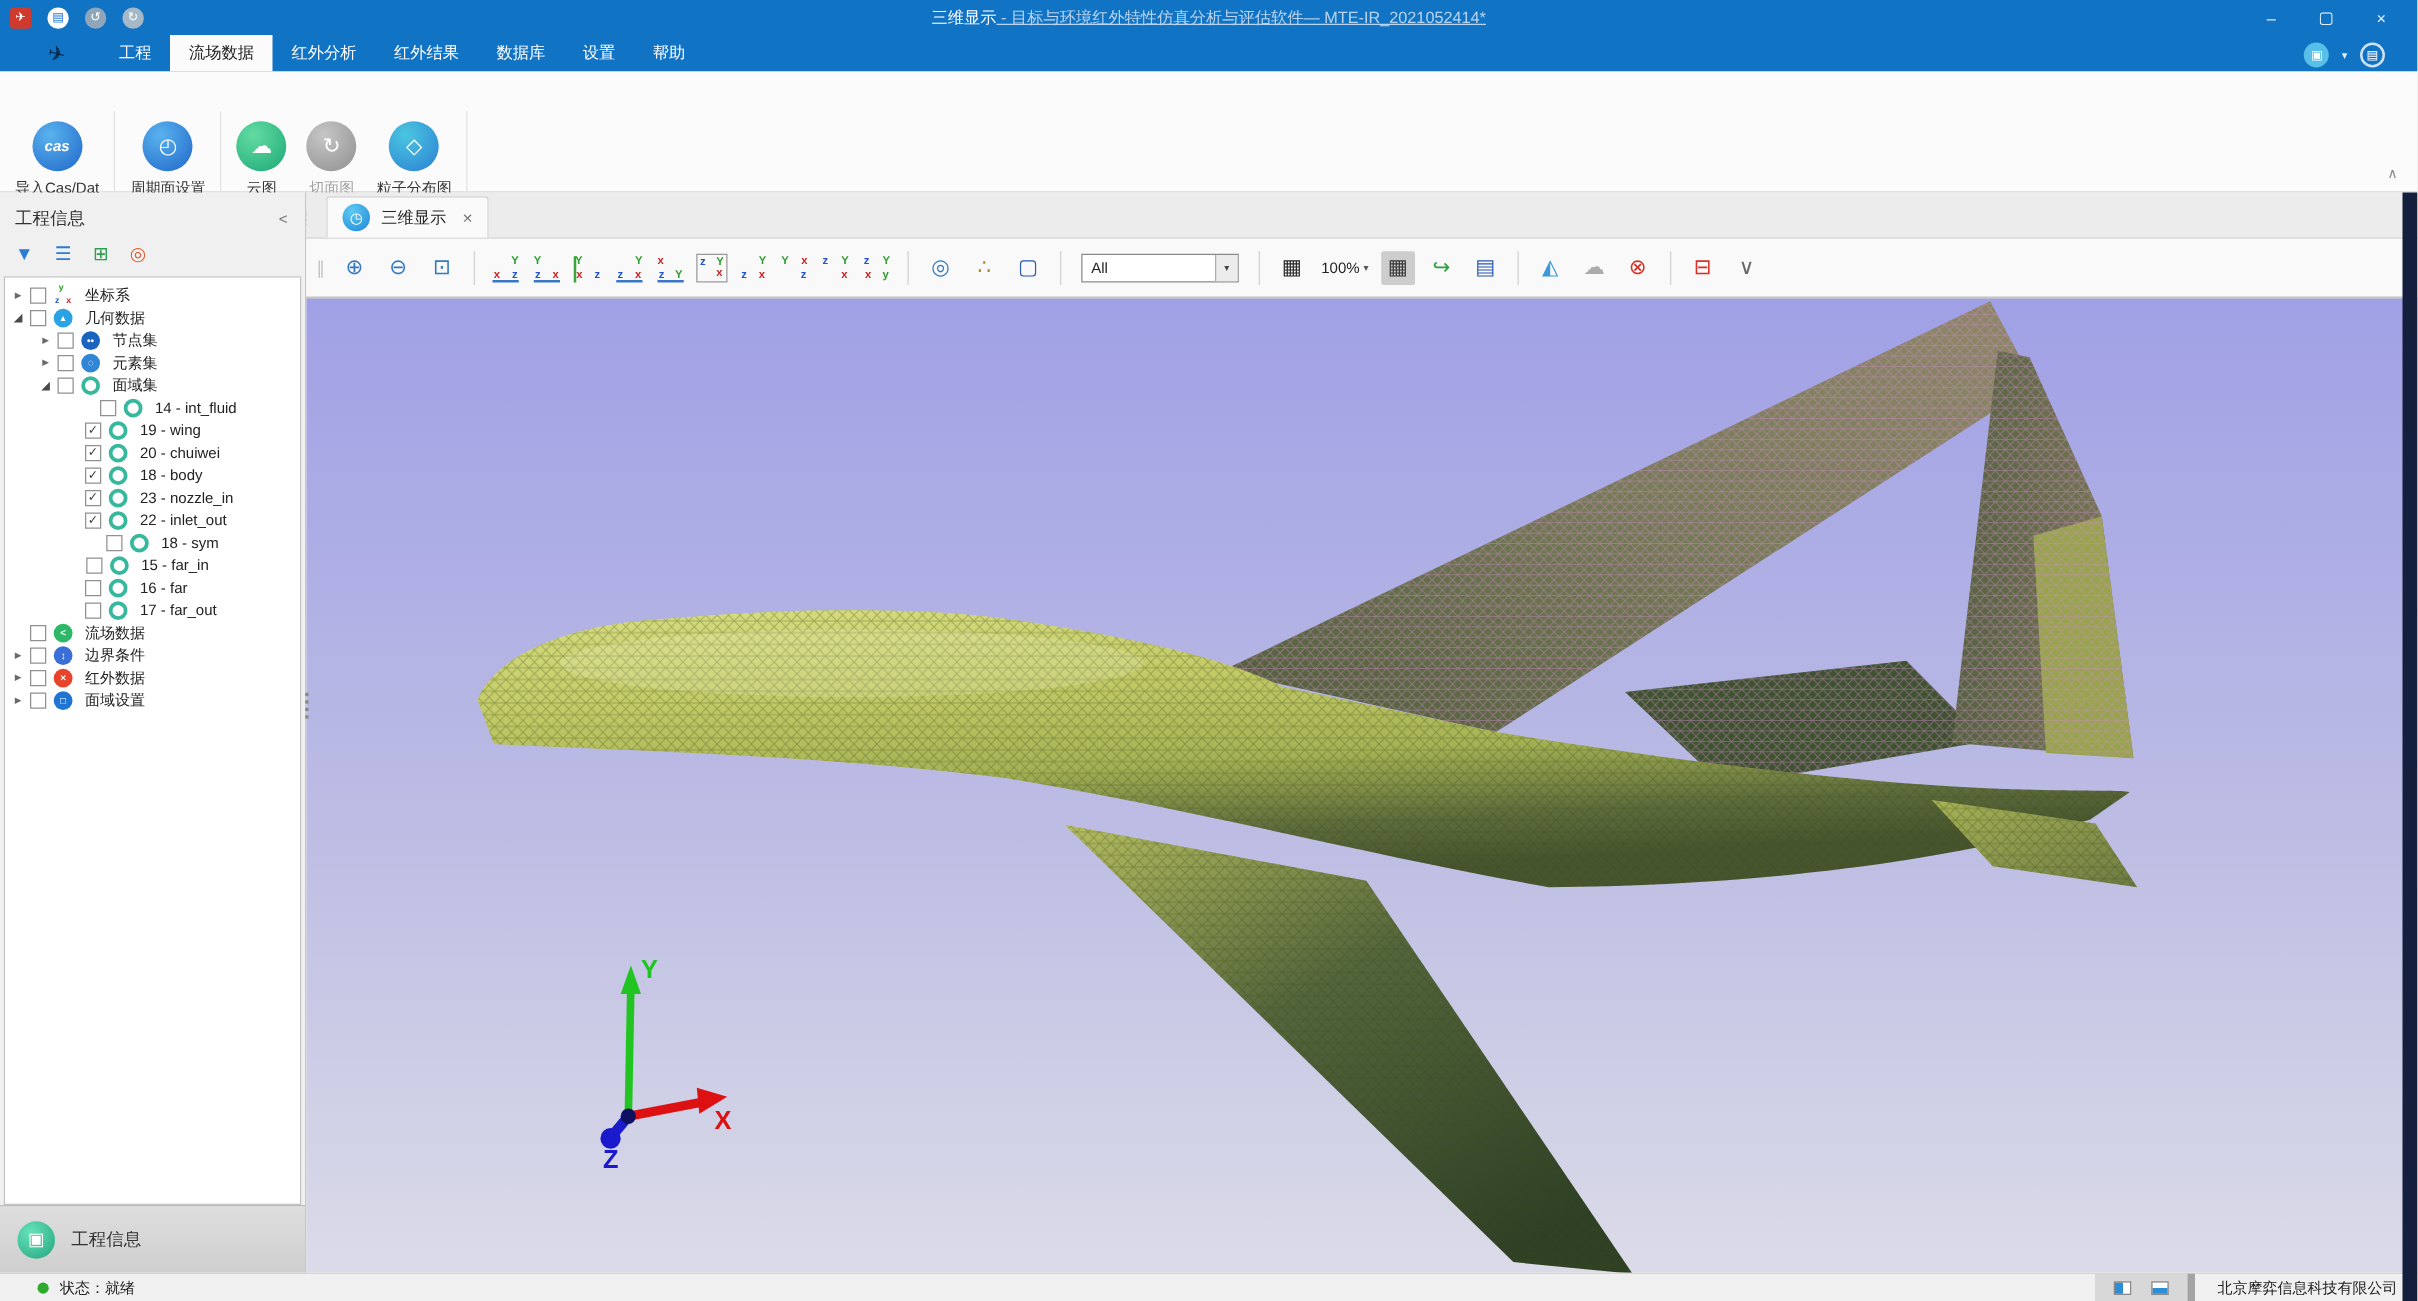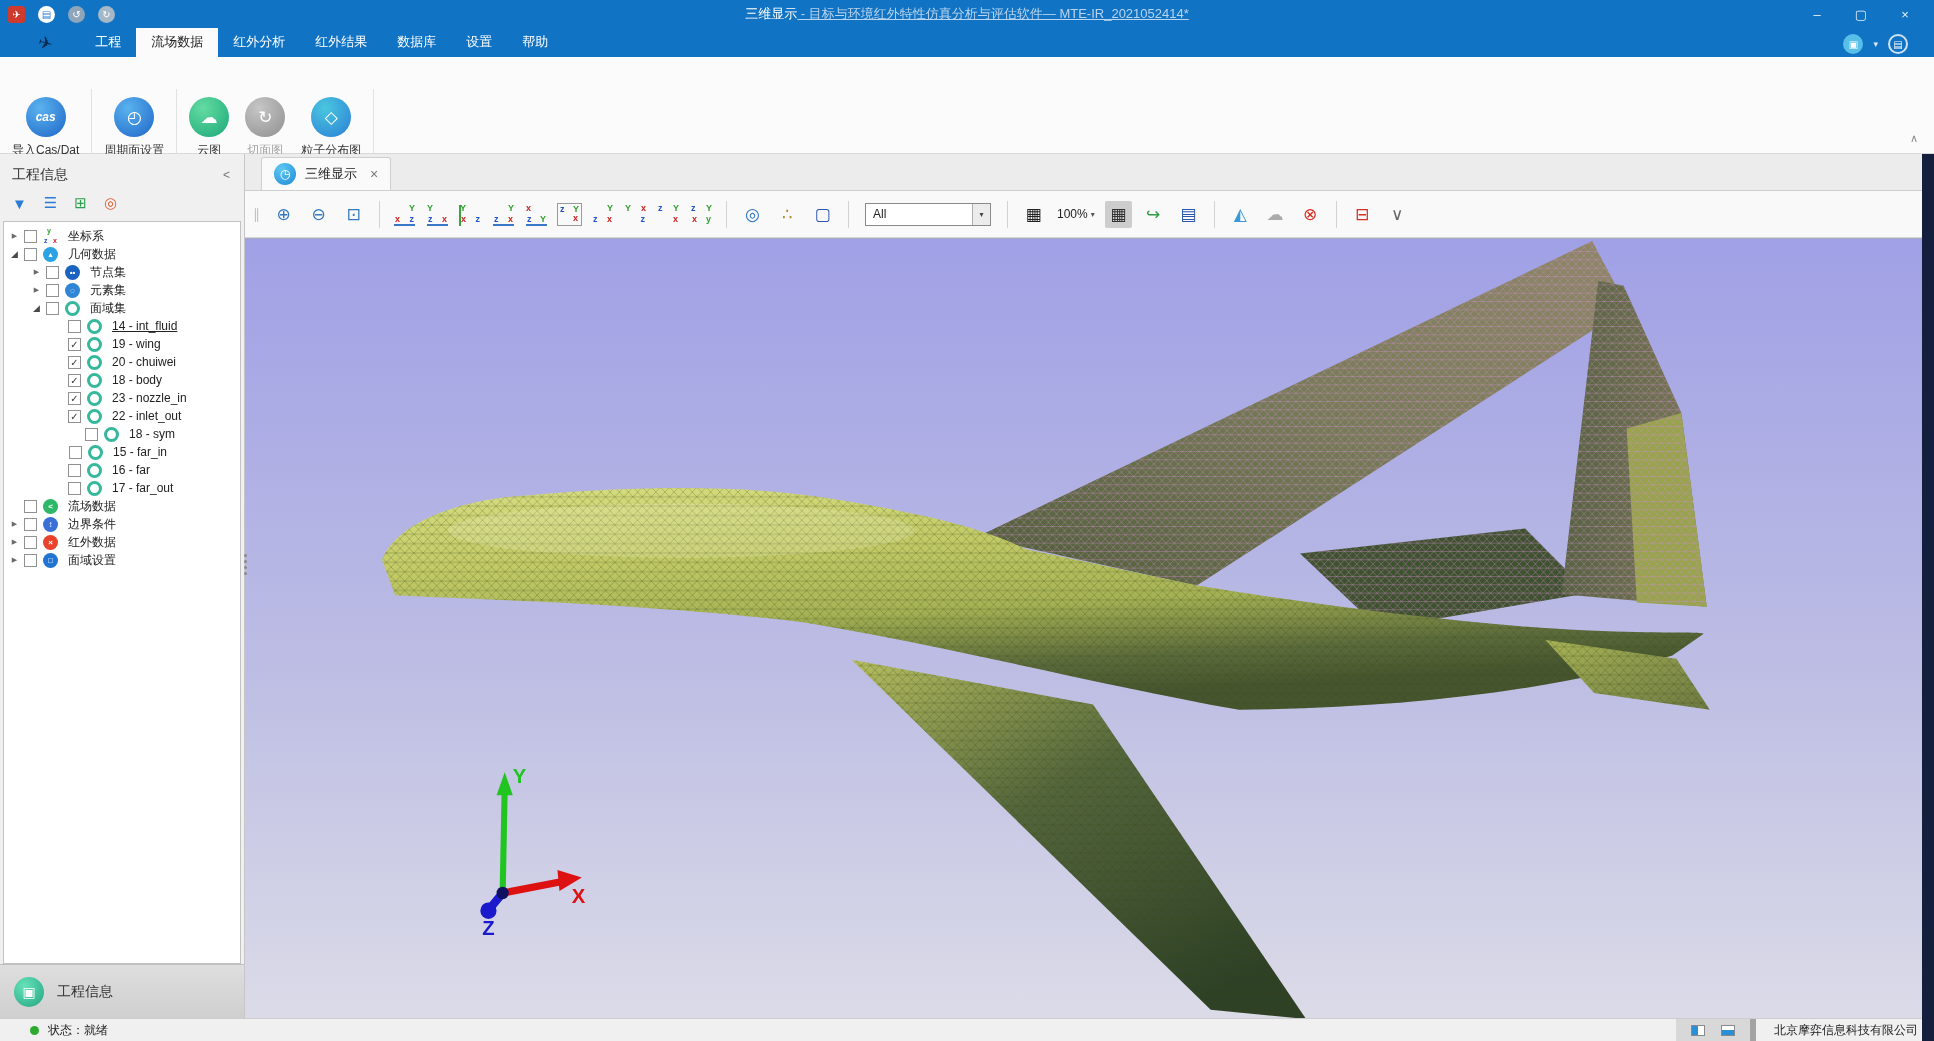--- a/index.html
+++ b/index.html
@@ -235,21 +235,21 @@
           <span class="cb"></span>
           <span class="ticon" style="background: rgb(47, 134, 214);">◌</span>
           <span class="tlabel">元素集</span>
         </div>
         <div class="trow" style="padding-left: 26px;">
           <span class="exp open">◢</span>
           <span class="cb"></span>
           <span class="ticon ring"></span>
           <span class="tlabel">面域集</span>
         </div>
-        <div class="trow" style="padding-left: 48px; text-decoration: underline;">
+        <div class="trow" style="padding-left: 60px;">
           <span class="exp"></span>
           <span class="cb"></span>
           <span class="ticon ring"></span>
           <span class="tlabel">14 - int_fluid</span>
         </div>
         <div class="trow" style="padding-left: 48px;">
           <span class="exp"></span>
           <span class="cb">✓</span>
           <span class="ticon ring"></span>
           <span class="tlabel">19 - wing</span>

